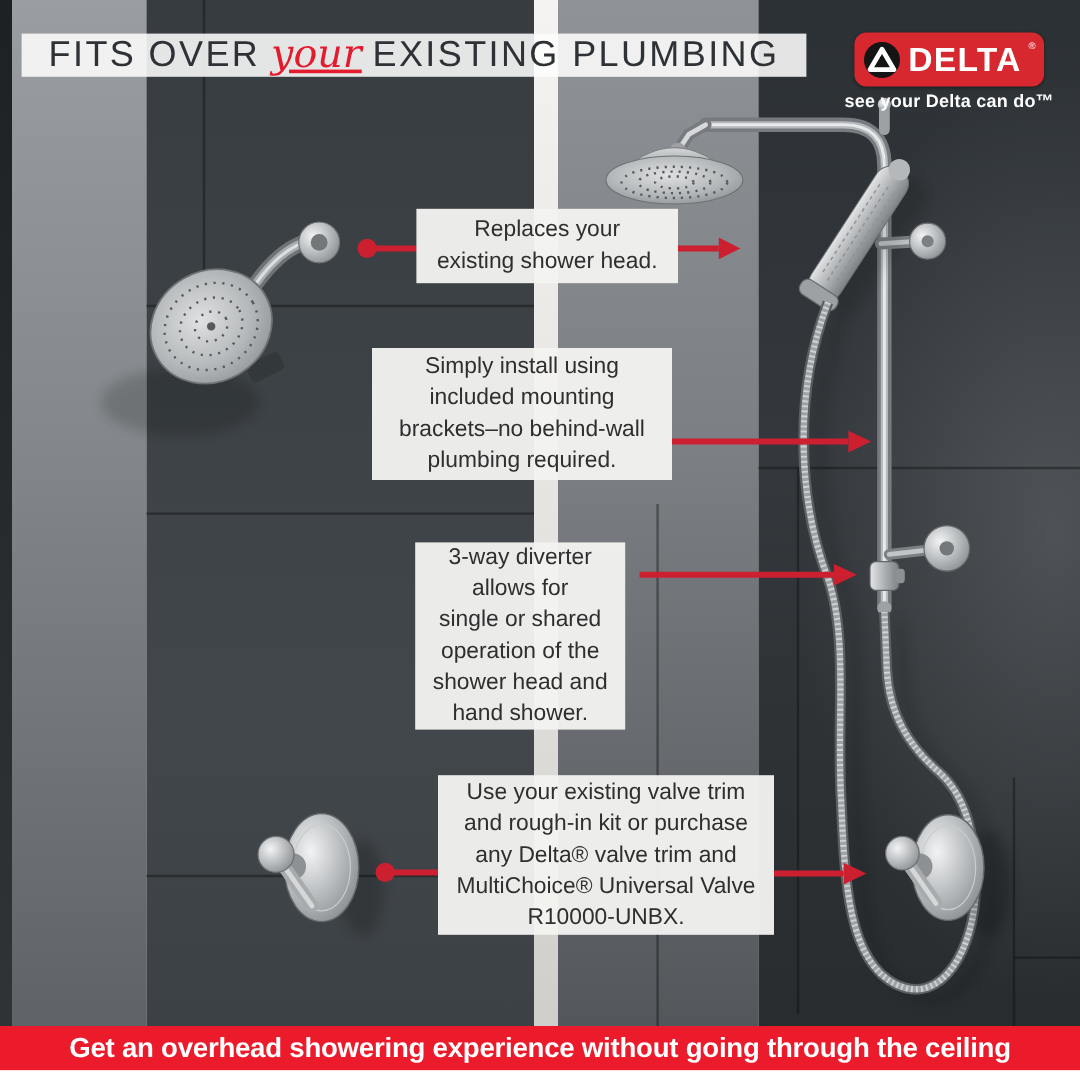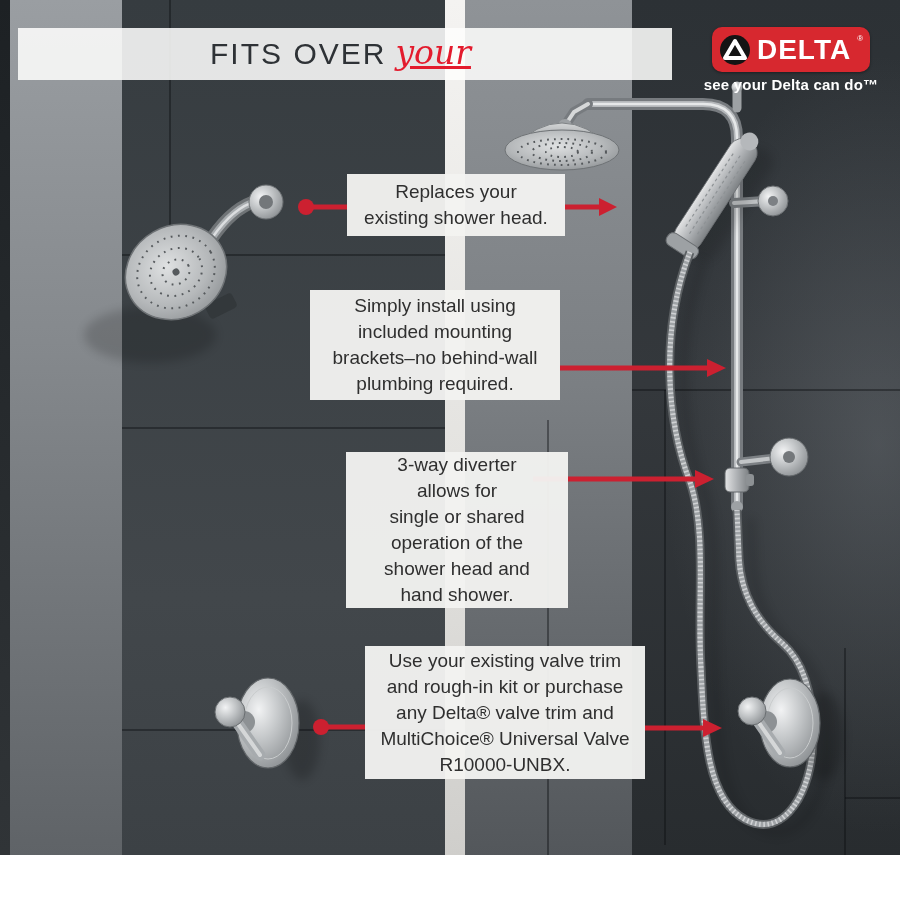--- a/index.html
+++ b/index.html
@@ -15,42 +15,42 @@
   .pillar{left:445px;width:20px;background:linear-gradient(180deg,#f4f3f1,#e2e1de 60%,#cfcecb);}
   .wall-mid{left:465px;width:167px;background:linear-gradient(180deg,#8f9397,#7b7f83 45%,#53575b);}
   .wall-right-dark{left:632px;width:268px;
      background:radial-gradient(ellipse at 92% 52%,rgba(140,146,152,.30),rgba(0,0,0,0) 62%),
                 linear-gradient(180deg,#2c3135,#34383c 45%,#282c2f);}
 
   
   #fixtures{position:absolute;left:0;top:0;pointer-events:none;}
 
   
-  .title-bar{position:absolute;left:18px;top:28px;width:654px;height:52px;
+  .title-bar{position:absolute;left:18px;top:28px;width:654px;height:36px;
      background:rgba(253,253,252,0.88);display:flex;align-items:center;justify-content:center;}
   .title-main{font-size:30px;letter-spacing:2px;color:#2e3236;white-space:pre;}
   .title-your{font-family:"DejaVu Serif",serif;font-style:italic;font-size:33px;color:#e31b2d;
      margin:0 9px 4px 9px;letter-spacing:0;text-decoration:underline;}
 
   
   .logo-box{position:absolute;left:712px;top:27px;width:158px;height:45px;background:#d7282f;
      border-radius:10px;display:flex;align-items:center;justify-content:center;gap:6px;
      box-shadow:0 1px 3px rgba(0,0,0,.4);}
   .logo-word{color:#fff;font-size:28px;font-weight:bold;letter-spacing:1px;line-height:1;}
   .logo-reg{color:#fff;font-size:8px;align-self:flex-start;margin-top:7px;}
   .logo-tagline{position:absolute;left:700px;top:76px;width:182px;text-align:center;color:#fff;
      font-size:15px;font-weight:bold;letter-spacing:0.2px;}
 
   
   .callout{position:absolute;background:rgba(243,242,240,0.96);color:#2f2f2f;
      display:flex;align-items:center;justify-content:center;text-align:center;}
   .callout .txt{white-space:pre-line;font-size:19px;line-height:26px;}
   .co1{left:347px;top:174px;width:218px;height:62px;}
   .co2{left:310px;top:290px;width:250px;height:110px;}
-  .co3{left:346px;top:452px;width:222px;height:156px;align-items:center;}
+  .co3{left:346px;top:452px;width:175px;height:156px;align-items:center;}
   .co4{left:365px;top:646px;width:280px;height:133px;}
 
   
   .banner{position:absolute;left:0;top:855px;width:900px;height:37px;background:#ec1b2c;
      display:flex;align-items:center;justify-content:center;}
   .banner .txt{color:#ffffff;font-size:23px;font-weight:bold;letter-spacing:-0.2px;}
   .bottom-white{position:absolute;left:0;top:892px;width:900px;height:8px;background:#ffffff;}
 </style>
 </head>
 <body>
@@ -220,20 +220,21 @@
       <g>
         <line x1="645" y1="728" x2="703" y2="728" stroke-width="5"></line>
         <polygon points="703,719 722,728 703,737" stroke="none"></polygon>
       </g>
     </g>
   </svg>
 
   <div class="title-bar">
     <span class="title-main">FITS OVER</span>
     <span class="title-your">your</span>
+    <span class="title-main">EXISTING PLUMBING</span>
   </div>
 
   <div class="logo-box">
     <svg width="32" height="32" viewBox="0 0 32 32">
       <circle cx="16" cy="16" r="15" fill="#141414"></circle>
       <polygon points="16,7 26,24 6,24" fill="none" stroke="#ffffff" stroke-width="4" stroke-linejoin="round"></polygon>
     </svg>
     <span class="logo-word">DELTA</span>
     <span class="logo-reg">®</span>
   </div>
@@ -258,15 +259,18 @@
 hand shower.</span>
   </div>
   <div class="callout co4">
     <span class="txt">Use your existing valve trim
 and rough-in kit or purchase
 any Delta® valve trim and
 MultiChoice® Universal Valve
 R10000-UNBX.</span>
   </div>
 
+  <div class="banner">
+    <span class="txt">Get an overhead showering experience without going through the ceiling</span>
+  </div>
   <div class="bottom-white"></div>
 
 </div>
 
 </body></html>

